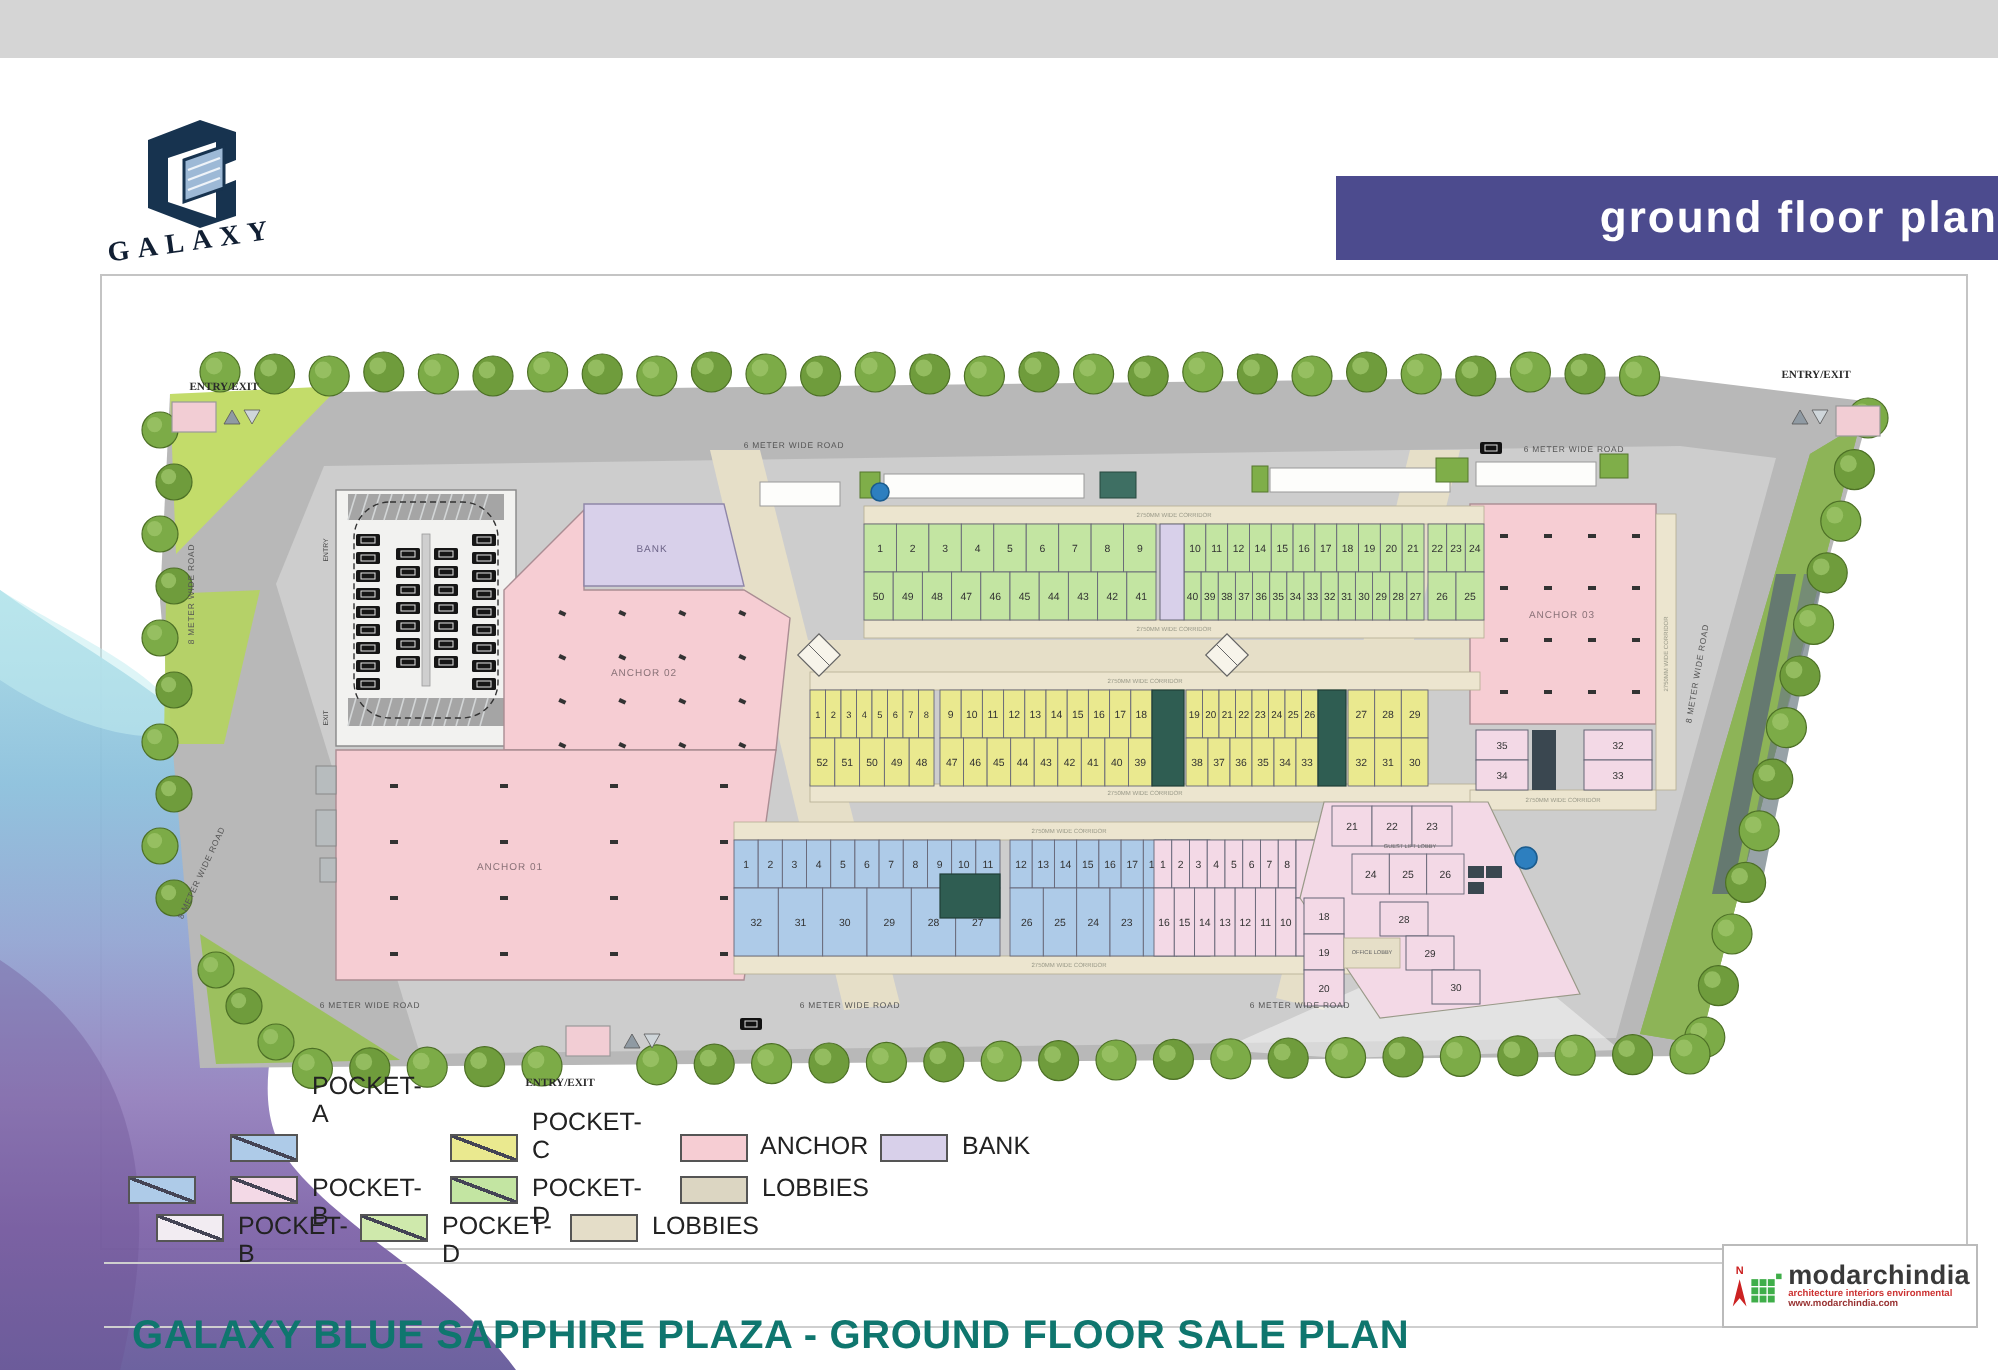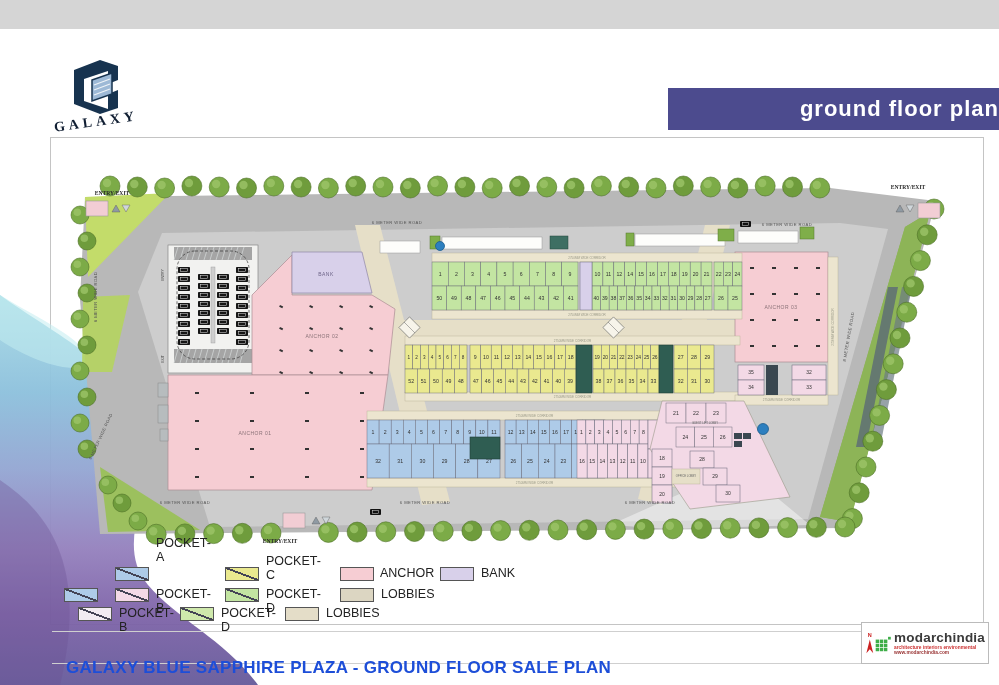--- a/index.html
+++ b/index.html
@@ -16,21 +16,21 @@
   .sheet{position:absolute;left:50px;top:137px;width:932px;height:486px;background:#ffffff;
          border:1px solid #c4c4c4;z-index:1;}
   .plan-svg{position:absolute;left:50px;top:137px;width:932px;height:486px;z-index:3;}
   .watercolor{position:absolute;left:0;top:280px;width:270px;height:405px;z-index:2;}
   .legend{position:absolute;left:0;top:0;z-index:4;}
   .swatch{position:absolute;width:34px;height:14px;border:1px solid #555;box-sizing:border-box;}
   .swatch.diag{background-image:linear-gradient(to top right,transparent 46%,#445 46%,#445 54%,transparent 54%);}
   .leg-label{position:absolute;font-size:12.5px;color:#222;}
   .titleband{position:absolute;left:52px;top:631px;width:933px;height:31px;border-top:1px solid #cfcfcf;
              border-bottom:1px solid #cfcfcf;z-index:4;display:flex;align-items:center;}
-  .titleband span{font-size:17px;font-weight:bold;color:#1d4ed8;margin-left:14px;letter-spacing:.3px;margin-top:41px;}
+  .titleband span{font-size:20px;font-weight:bold;color:#0f766e;margin-left:14px;letter-spacing:.3px;margin-top:41px;}
   .credit{position:absolute;left:861px;top:622px;width:128px;height:42px;background:#fff;
           border:1px solid #bbb;z-index:5;display:flex;align-items:center;box-sizing:border-box;padding:2px 3px;justify-content:flex-end;}
   .credit .ctext{margin-left:3px;line-height:1.05;}
   .credit .cname{font-size:13.5px;font-weight:bold;color:#3a3a3a;letter-spacing:.2px;}
   .credit .csub{font-size:4.8px;color:#cc3333;font-weight:bold;}
   .credit .curl{font-size:4.8px;color:#993333;font-weight:bold;}
 </style>
 </head>
 <body>
 

